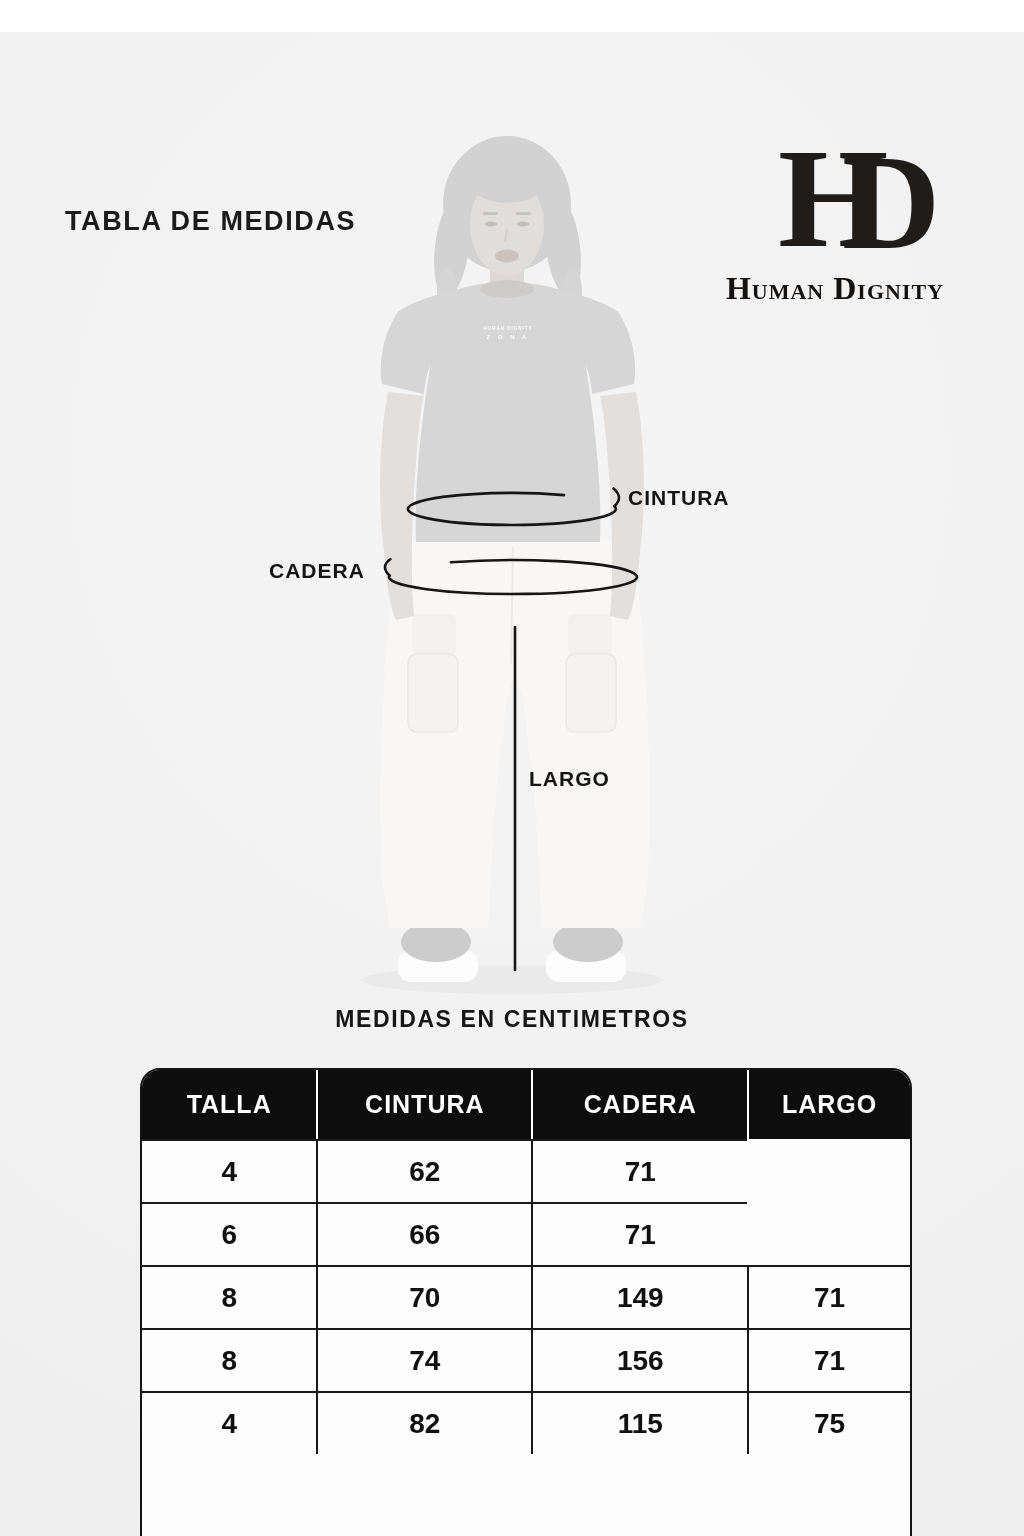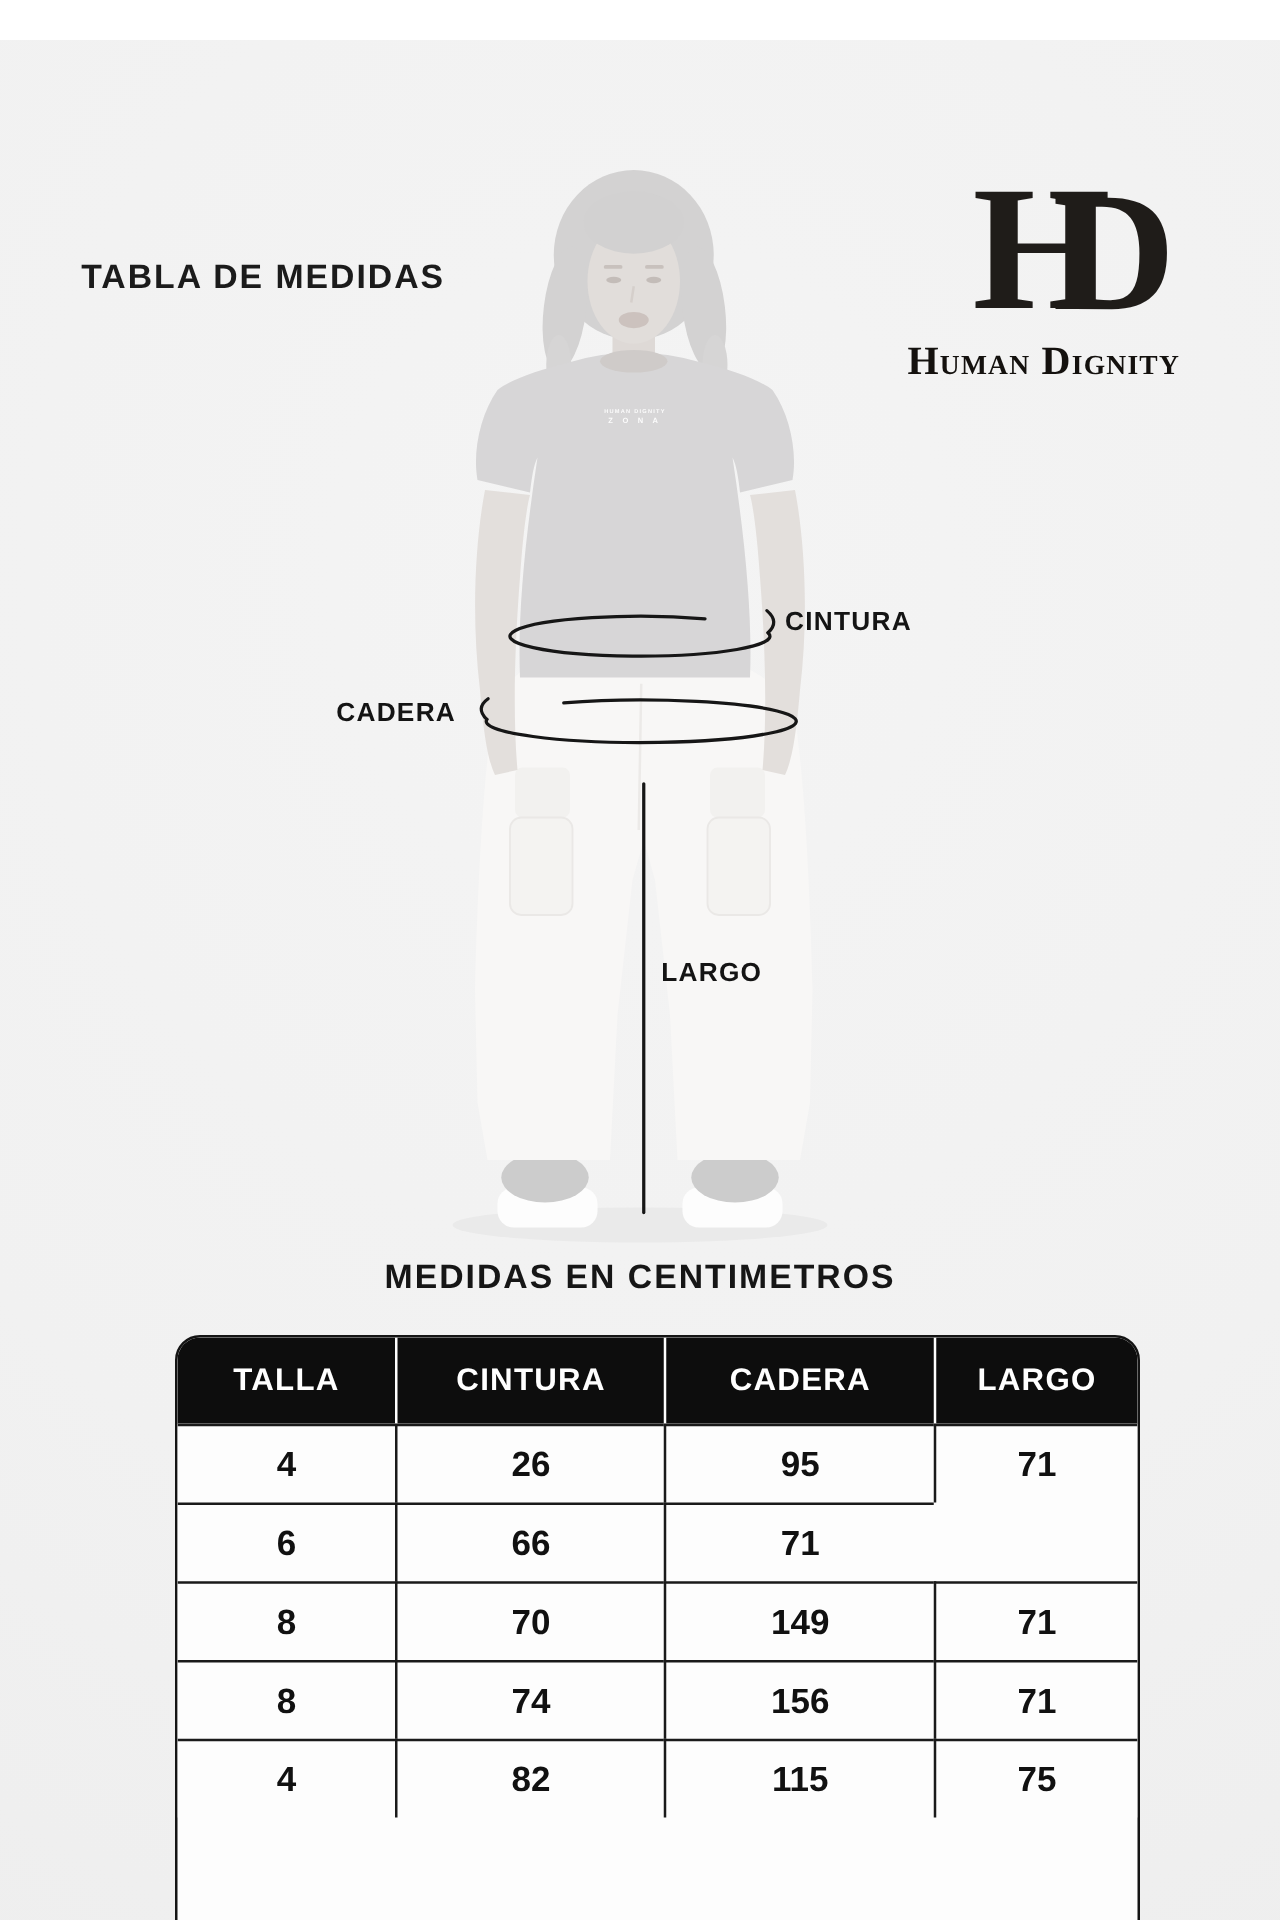--- a/index.html
+++ b/index.html
@@ -11,21 +11,21 @@
     overflow:hidden;
     margin-top:32px;
   }
   
   .page-title{
     position:absolute;left:65px;top:174px;
     font-size:27px;font-weight:600;letter-spacing:1.6px;color:#1b1b1b;
   }
   .section-heading{
     position:absolute;left:50%;top:974px;transform:translateX(-50%);
-    font-size:27px;font-weight:600;letter-spacing:1.6px;color:#161616;white-space:nowrap;
+    font-size:23px;font-weight:600;letter-spacing:1.6px;color:#161616;white-space:nowrap;
   }
   
   .logo{position:absolute;left:690px;top:100px;width:290px;height:180px;}
   .monogram{position:absolute;left:0;top:0;width:100%;height:142px;
     font-family:"Liberation Serif", serif;color:#1f1c19;}
   .monogram .m-h{position:absolute;left:88px;top:-16px;font-size:142px;font-weight:bold;}
   .monogram .m-d{position:absolute;left:152px;top:-8px;font-size:136px;font-weight:bold;}
   .wordmark{
     position:absolute;left:0;top:138px;width:100%;text-align:center;
     font-family:"Liberation Serif", serif;font-variant:small-caps;
@@ -165,22 +165,21 @@
 
   <div class="size-table">
     <div class="t-row t-head">
       <div class="t-cell">TALLA</div>
       <div class="t-cell">CINTURA</div>
       <div class="t-cell">CADERA</div>
       <div class="t-cell">LARGO</div>
     </div>
     <div class="t-row t-body">
       <div class="t-cell">4</div>
-      <div class="t-cell">26</div>
-      <div class="t-cell">95</div>
+      <div class="t-cell">62</div>
       <div class="t-cell">71</div>
     </div>
     <div class="t-row t-body">
       <div class="t-cell">6</div>
       <div class="t-cell">66</div>
       <div class="t-cell">71</div>
     </div>
     <div class="t-row t-body">
       <div class="t-cell">8</div>
       <div class="t-cell">70</div>

